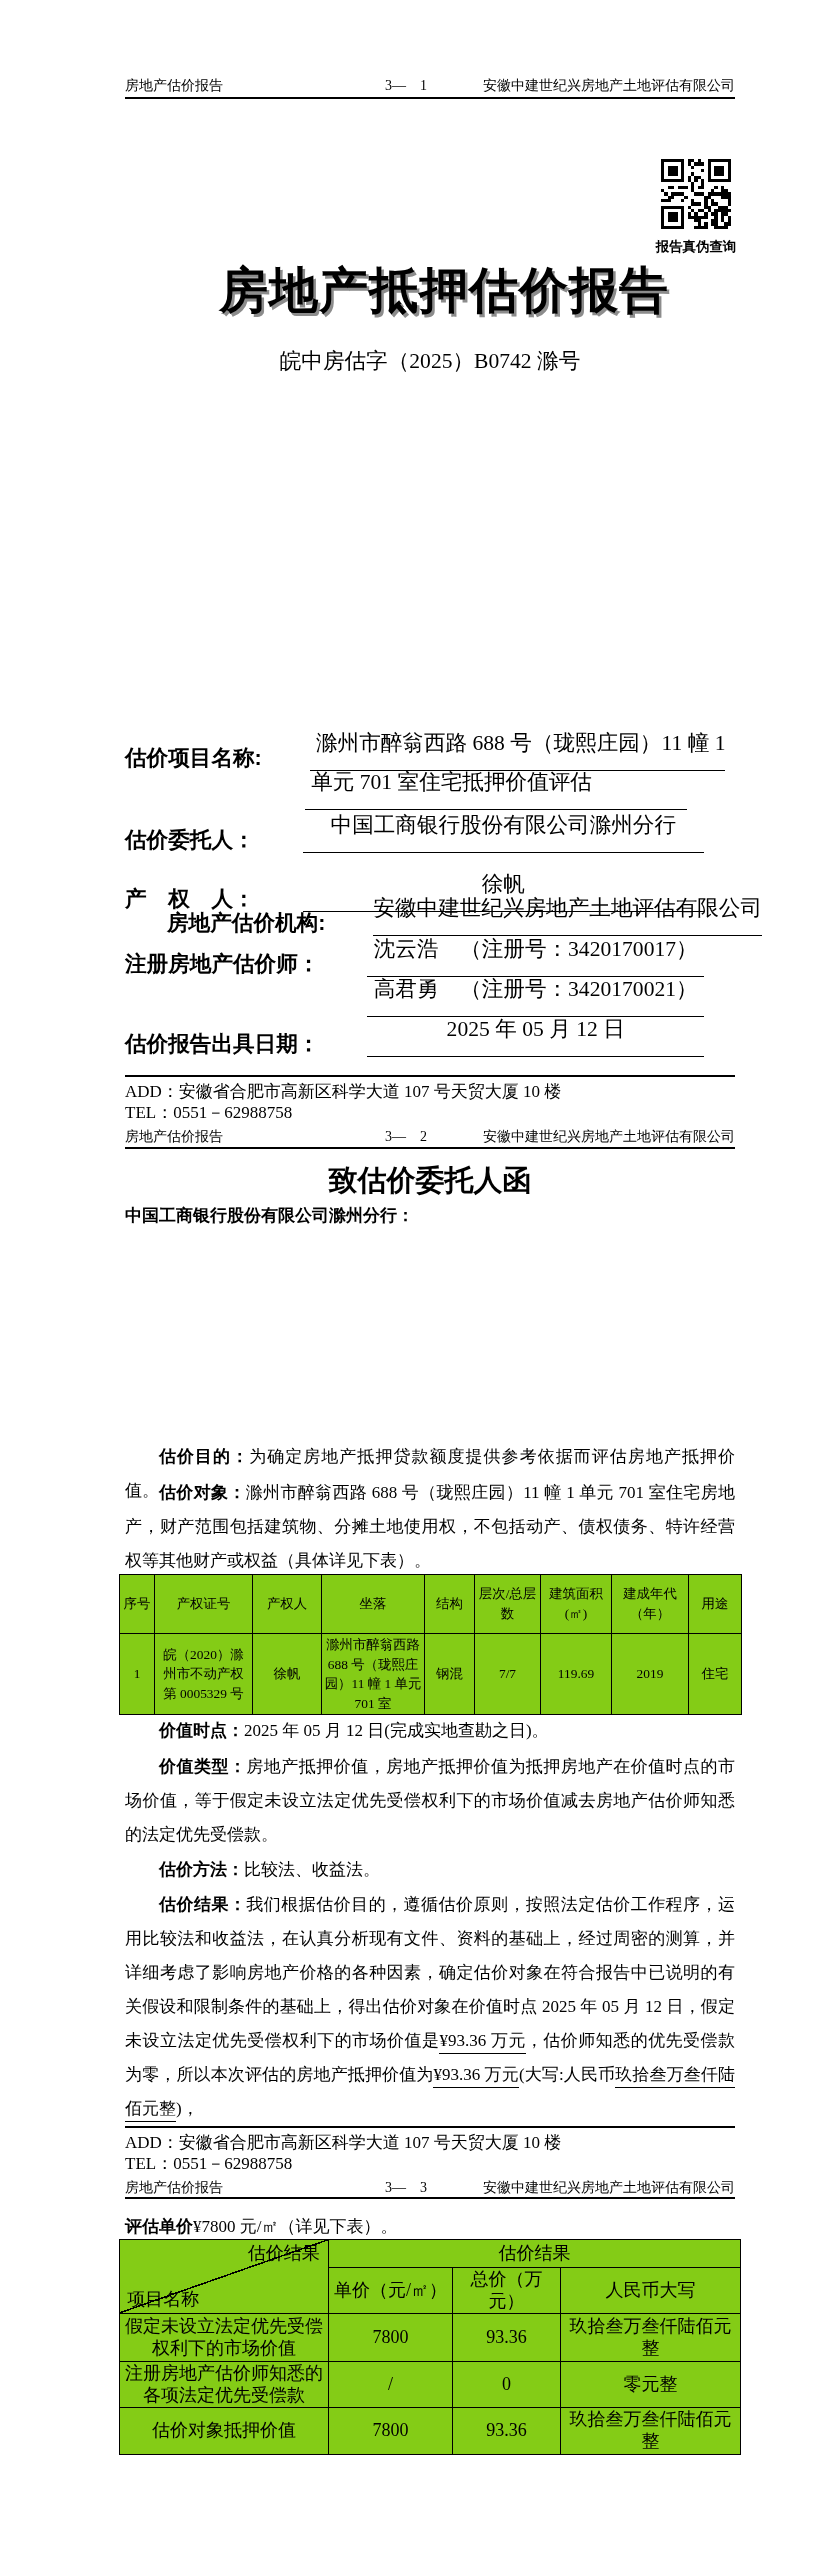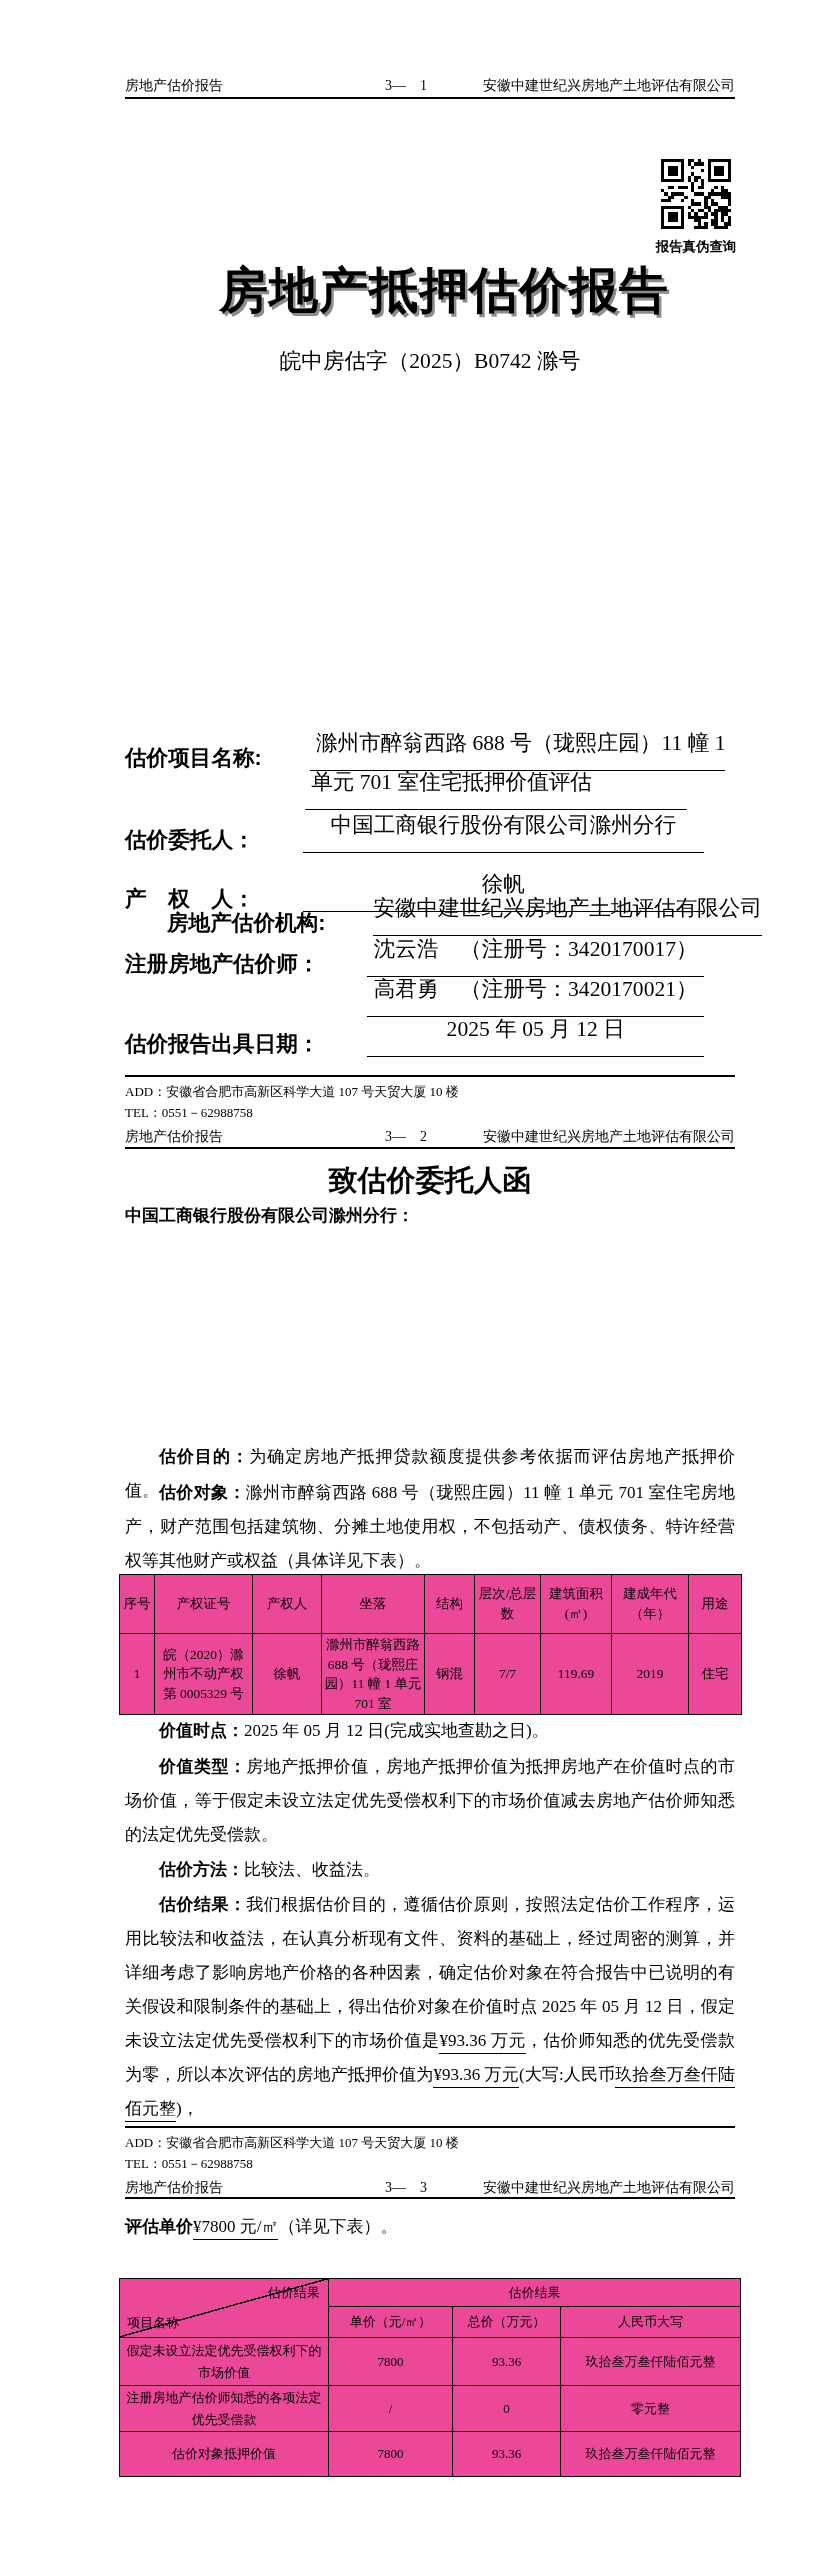--- a/index.html
+++ b/index.html
@@ -6,21 +6,21 @@
   .page{position:relative;width:818px;height:3300px;background:#ffffff;color:#000;
         font-family:"Liberation Serif","DejaVu Serif",serif;overflow:hidden;}
   .abs{position:absolute;}
   
   .runhdr{left:125px;width:610px;font-size:14px;line-height:18.5px;white-space:nowrap;}
   .runhdr .left{position:absolute;left:0;top:0;}
   .runhdr .mid{position:absolute;left:260px;top:0;}
   .runhdr .right{position:absolute;right:0;top:0;}
   .rule{left:125px;width:610px;height:2.1px;background:#000;}
   
-  .finfo{left:125px;width:610px;font-size:13px;line-height:18.5px;white-space:nowrap;
+  .finfo{left:125px;width:610px;font-size:17px;line-height:18.5px;white-space:nowrap;
          font-family:"Liberation Serif","DejaVu Serif",serif;}
   
   .qr{left:661px;top:159px;width:70px;height:70px;}
   .qrcap{left:647px;top:238px;width:98px;text-align:center;font-size:13.4px;font-weight:bold;
          font-family:"Liberation Sans","DejaVu Sans",sans-serif;}
   .bigtitle{left:139px;top:258px;width:610px;text-align:center;font-size:49px;font-weight:bold;
             font-family:"Liberation Sans","DejaVu Sans",sans-serif;letter-spacing:1px;
             text-shadow:2.6px 3.1px 0 #8c8c8c;white-space:nowrap;}
   .docno{left:125px;top:346px;width:610px;text-align:center;font-size:21.6px;white-space:nowrap;}
   .frow{left:125px;width:579px;display:flex;align-items:flex-end;font-size:21.6px;line-height:27px;white-space:nowrap;gap:48px;}
@@ -32,27 +32,27 @@
   
   .lettertitle{left:125px;top:1161px;width:610px;text-align:center;font-size:29px;font-weight:bold;
                font-family:"Liberation Sans","DejaVu Sans",sans-serif;}
   .salut{left:125px;top:1204px;width:610px;font-size:17px;font-weight:bold;
          font-family:"Liberation Sans","DejaVu Sans",sans-serif;}
   .para{left:125px;width:610px;font-size:17px;line-height:34px;text-align:justify;}
   .para.ind{text-indent:2em;}
   .seg-b{font-family:"Liberation Sans","DejaVu Sans",sans-serif;font-weight:bold;}
   .seg-u{border-bottom:1px solid #000;padding-bottom:2.6px;}
   
-  table.rpt{border-collapse:collapse;table-layout:fixed;background:#ec4899;}
+  table.rpt{border-collapse:collapse;table-layout:fixed;background:#84cc16;}
   table.rpt td,table.rpt th{border:1px solid #000;text-align:center;vertical-align:middle;
         font-weight:normal;padding:1px 2.1px;word-break:break-all;}
   .t1{left:119px;top:1574px;width:621px;font-size:13.4px;line-height:19.6px;}
   .t1 tr.hrow{height:59px;}
   .t1 tr.drow{height:78px;}
-  .t2{left:119px;top:2239px;width:621px;font-size:13px;line-height:21.6px;margin-top:39px;}
+  .t2{left:119px;top:2239px;width:621px;font-size:18px;line-height:21.6px;}
   .t2 tr.g1{height:28px;}
   .t2 tr.g2{height:31px;}
   .t2 tr.r1{height:48px;}
   .t2 tr.r2{height:45px;}
   .t2 tr.r3{height:45px;}
   td.diag{position:relative;padding:0;}
   td.diag::after{content:"";position:absolute;inset:0;
      background:linear-gradient(to bottom right,transparent calc(50% - 1px),#000 calc(50% - 1px),#000 calc(50% + 0.5px),transparent calc(50% + 0.5px));}
   td.diag .cTop{position:absolute;top:3.1px;right:8.2px;}
   td.diag .cBot{position:absolute;bottom:3.1px;left:7.2px;}

